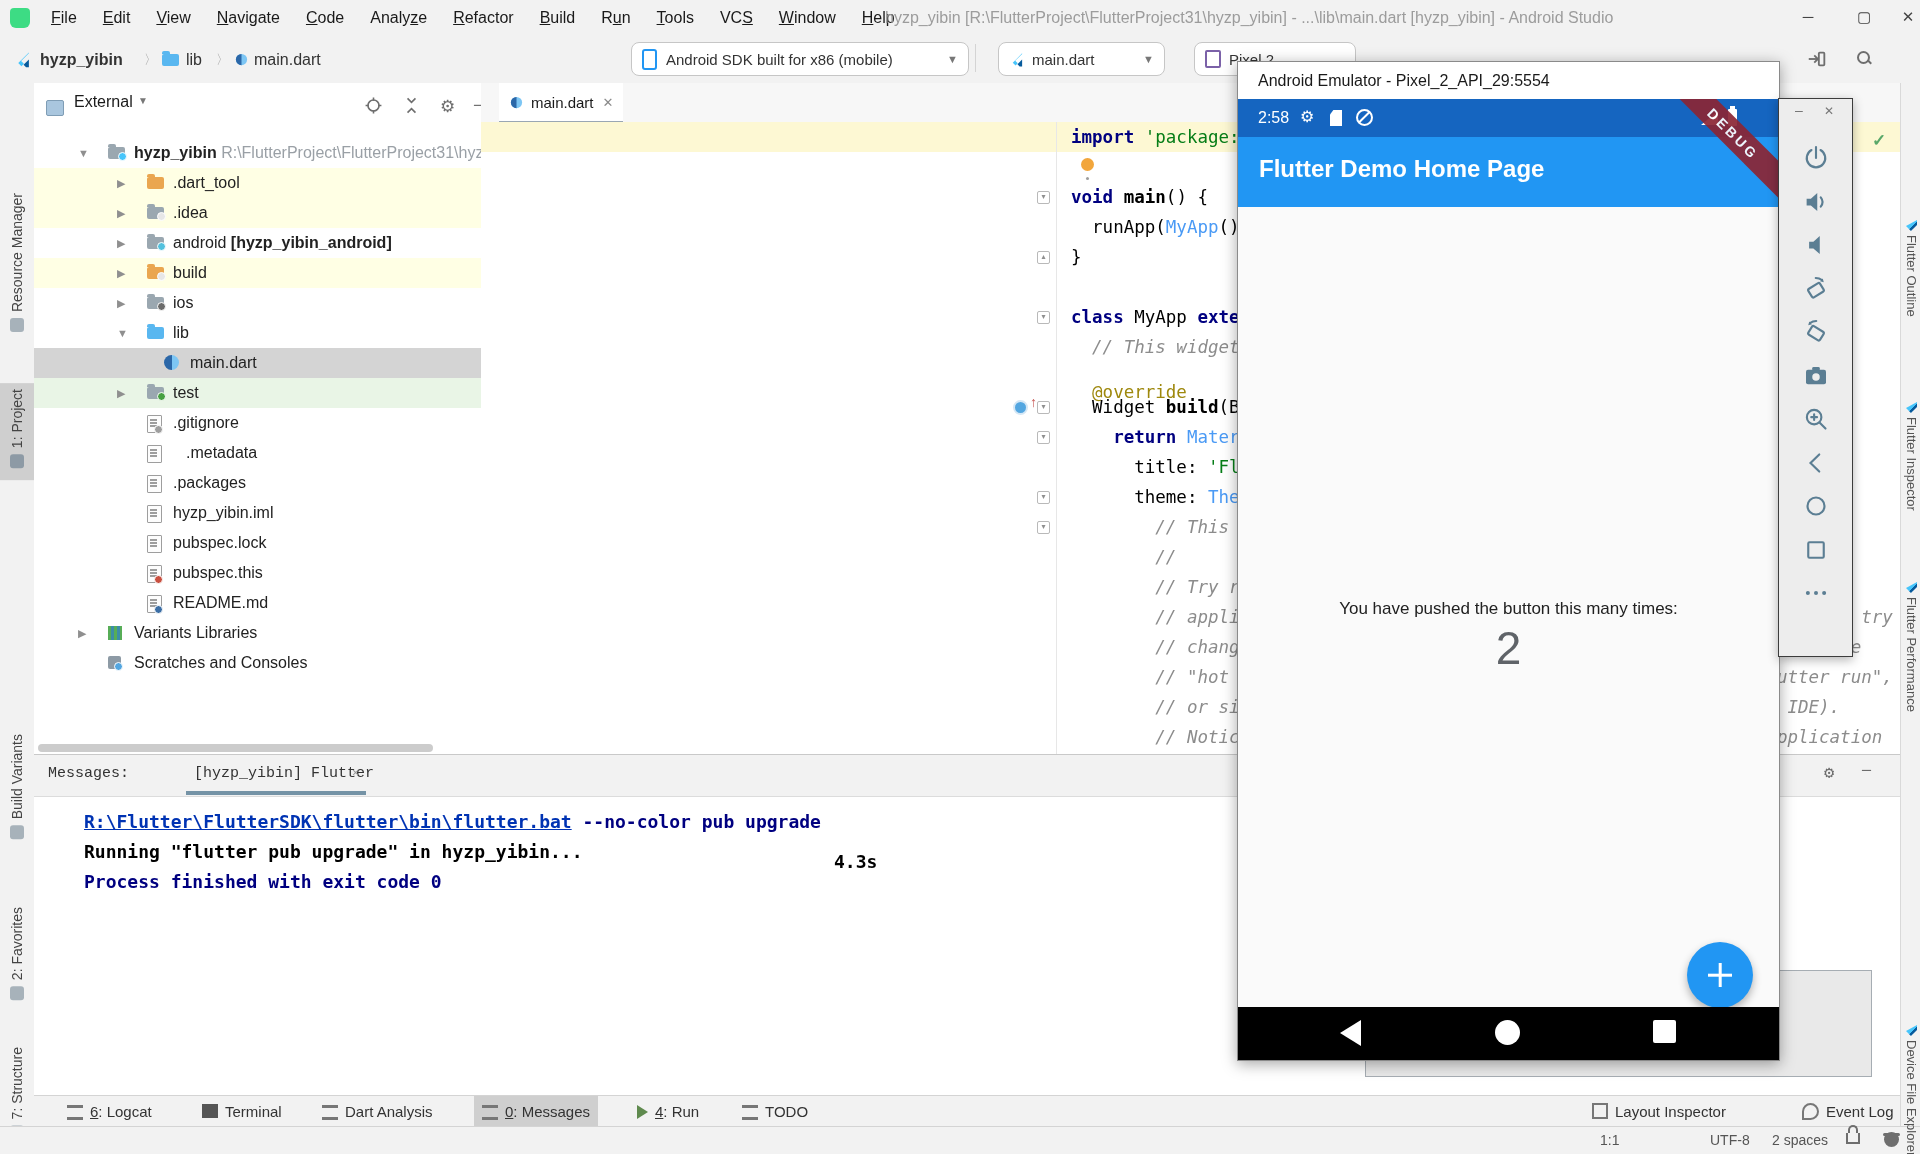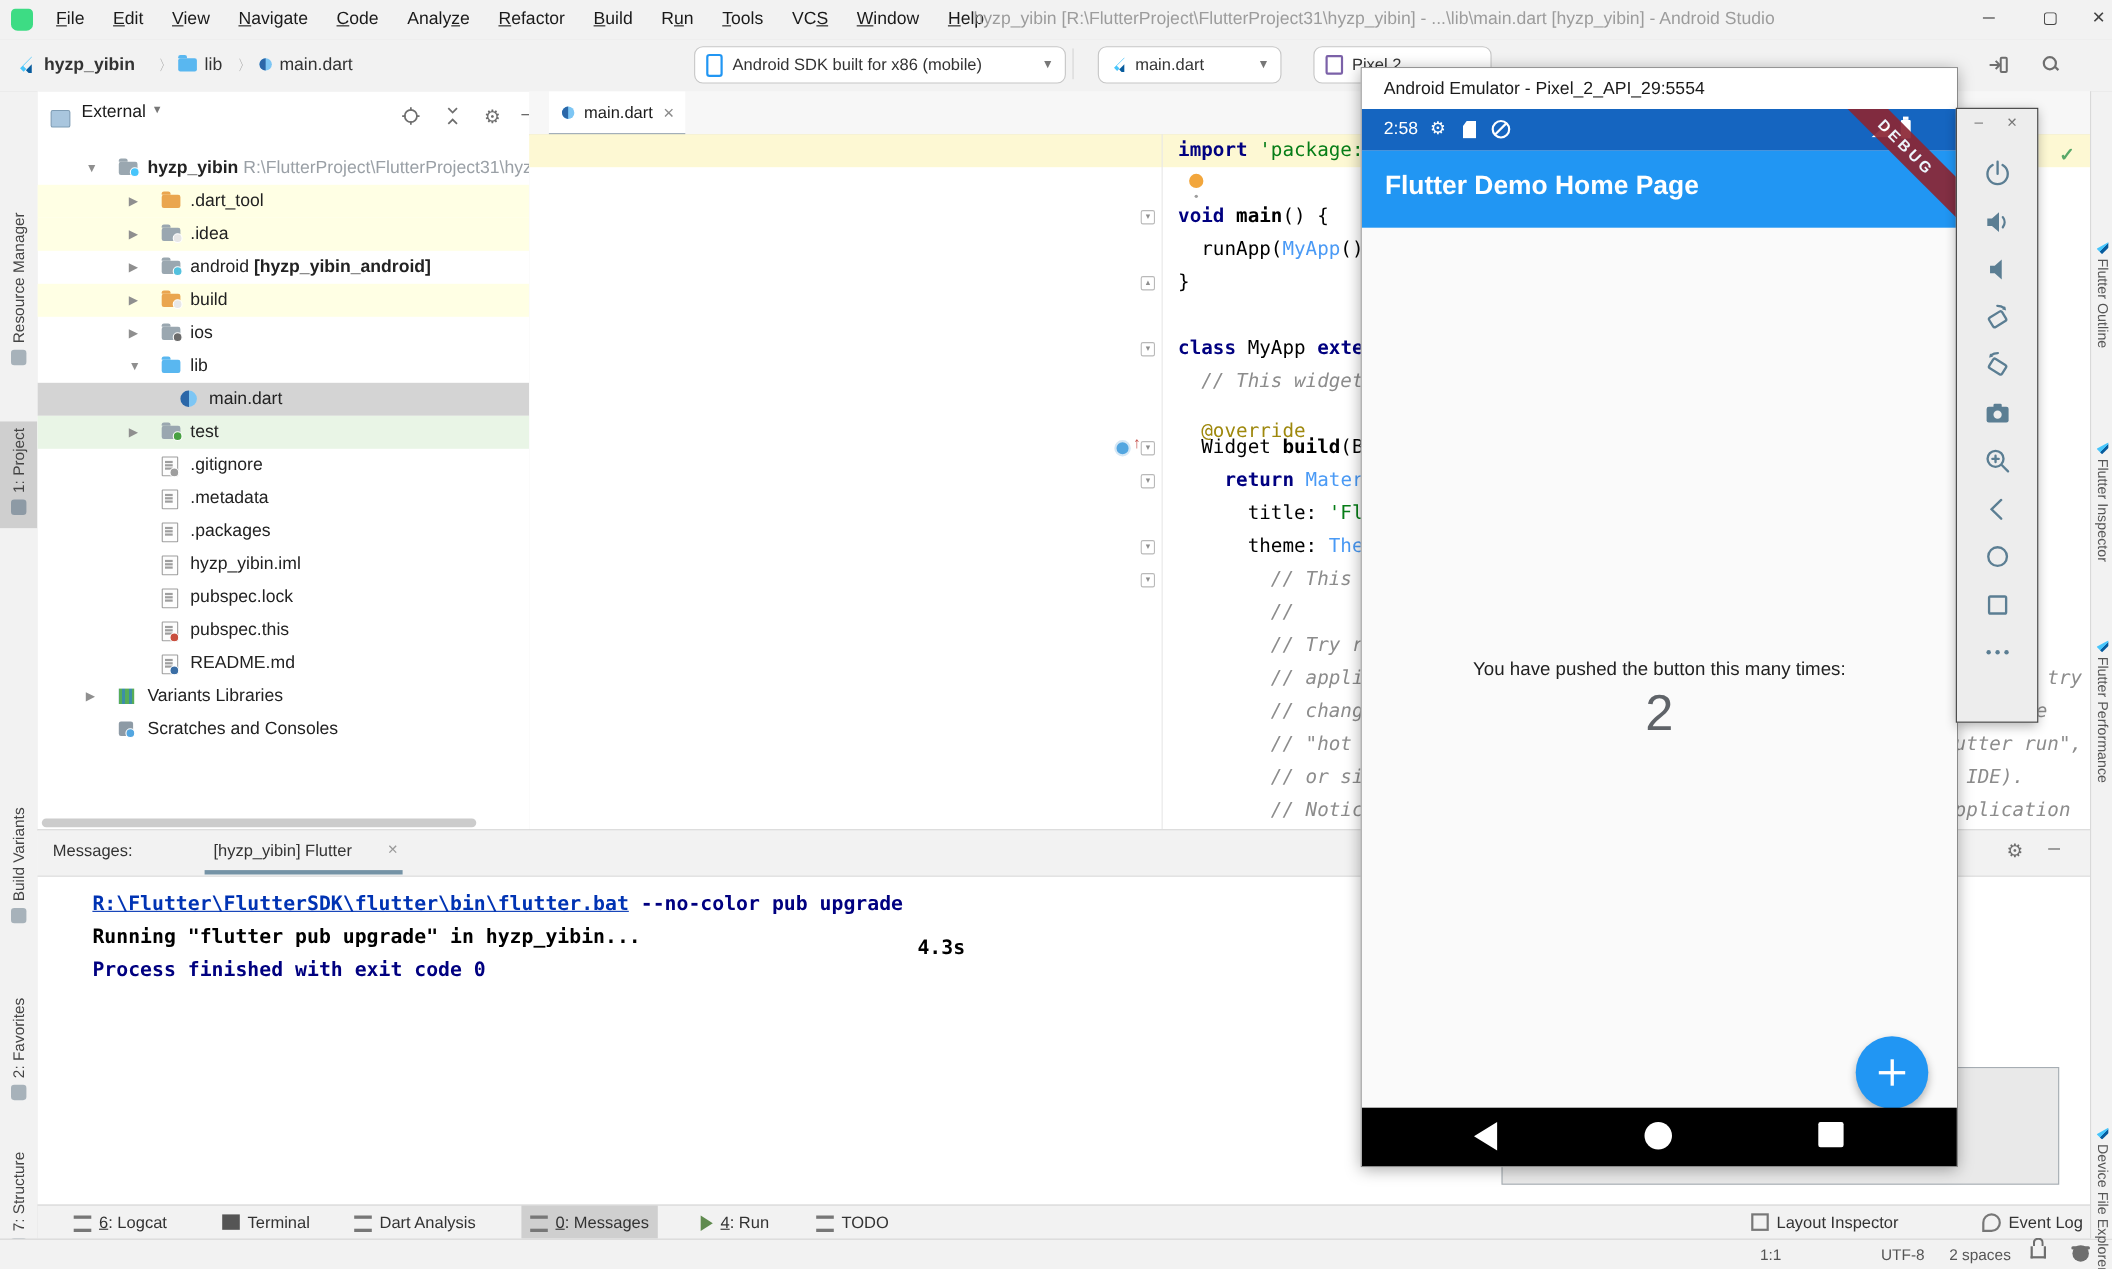--- a/index.html
+++ b/index.html
@@ -44,21 +44,21 @@
   #edit-tab{position:absolute;left:18px;top:0;height:38px;padding:0 10px;background:#fff;display:flex;align-items:center;font-size:15px;border-bottom:4px solid #9aa7b3;}
   .code-line{position:absolute;left:0;width:1419px;height:30px;line-height:30px;white-space:pre;font-family:"DejaVu Sans Mono",monospace;font-size:17.5px;}
   .gut-num{position:absolute;width:50px;text-align:right;color:#a6a6a6;font-family:"DejaVu Sans Mono",monospace;font-size:15px;line-height:30px;}
   .hl-full{background:#fdf8d3;} .hl-gut{background:#fdf8d3;}
   .tk-k{color:#000080;font-weight:bold;} .tk-s{color:#067d17;} .tk-c{color:#8c8c8c;font-style:italic;}
   .tk-t{color:#4a9af5;} .tk-a{color:#9e880d;} .tk-d{color:#000;} .tk-db{color:#000;font-weight:bold;}
   .fold{position:absolute;left:556px;width:11px;height:11px;border:1px solid #b9b9b9;background:#fff;border-radius:2px;text-align:center;line-height:9px;font-size:8px;color:#8f8f8f;}
   #gutter-sep{position:absolute;left:575px;top:39px;width:1px;height:632px;background:#e7e7e7;}
   
   #messages{left:34px;top:754px;width:1866px;height:341px;background:#fff;border-top:1px solid #c9c9c9;}
-  #msg-header{position:absolute;left:0;top:0;width:100%;height:41px;background:#f2f2f2;border-bottom:1px solid #dcdcdc;font-size:15px;}
+  #msg-header{position:absolute;left:0;top:0;width:100%;height:41px;background:#f2f2f2;border-bottom:1px solid #dcdcdc;font-size:15px;font-family:Liberation Mono, monospace;}
   #msg-tab-underline{position:absolute;left:152px;top:36px;width:180px;height:4px;background:#7593a6;}
   .con-line{position:absolute;left:50px;height:30px;line-height:30px;font-family:"DejaVu Sans Mono",monospace;font-size:18px;font-weight:600;white-space:pre;}
   .cl-link{color:#0033b3;text-decoration:underline;} .cl-navy{color:#000080;} .cl-black{color:#000;}
   
   #bottom-strip{left:34px;top:1095px;width:1886px;height:31px;background:#f2f2f2;border-top:1px solid #d4d4d4;}
   .bb-item{position:absolute;top:0;height:30px;display:flex;align-items:center;font-size:15px;color:#333;padding:0 8px;}
   .bb-item u{text-decoration:underline;}
   .bb-item.active{background:#cfcfcf;}
   .bb-ic{display:inline-block;width:16px;height:14px;margin-right:7px;position:relative;}
   #statusbar{left:0;top:1126px;width:1920px;height:28px;background:#f2f2f2;border-top:1px solid #d4d4d4;font-size:14px;color:#555;}
@@ -248,21 +248,21 @@
           <span class="lbl" style="left: 139px;">test</span>
         </div>
         <div class="tree-row " style="top: 325px;">
           <span class="file-ic" style="left: 113px;">
             <span class="badge" style="background: rgb(158, 158, 158);"></span>
           </span>
           <span class="lbl" style="left: 139px;">.gitignore</span>
         </div>
         <div class="tree-row " style="top: 355px;">
           <span class="file-ic" style="left: 113px;"></span>
-          <span class="lbl" style="left: 139px;">.metadata</span>
+          <span class="lbl" style="left: 152px;">.metadata</span>
         </div>
         <div class="tree-row " style="top: 385px;">
           <span class="file-ic" style="left: 113px;"></span>
           <span class="lbl" style="left: 139px;">.packages</span>
         </div>
         <div class="tree-row " style="top: 415px;">
           <span class="file-ic" style="left: 113px;"></span>
           <span class="lbl" style="left: 139px;">hyzp_yibin.iml</span>
         </div>
         <div class="tree-row " style="top: 445px;">

